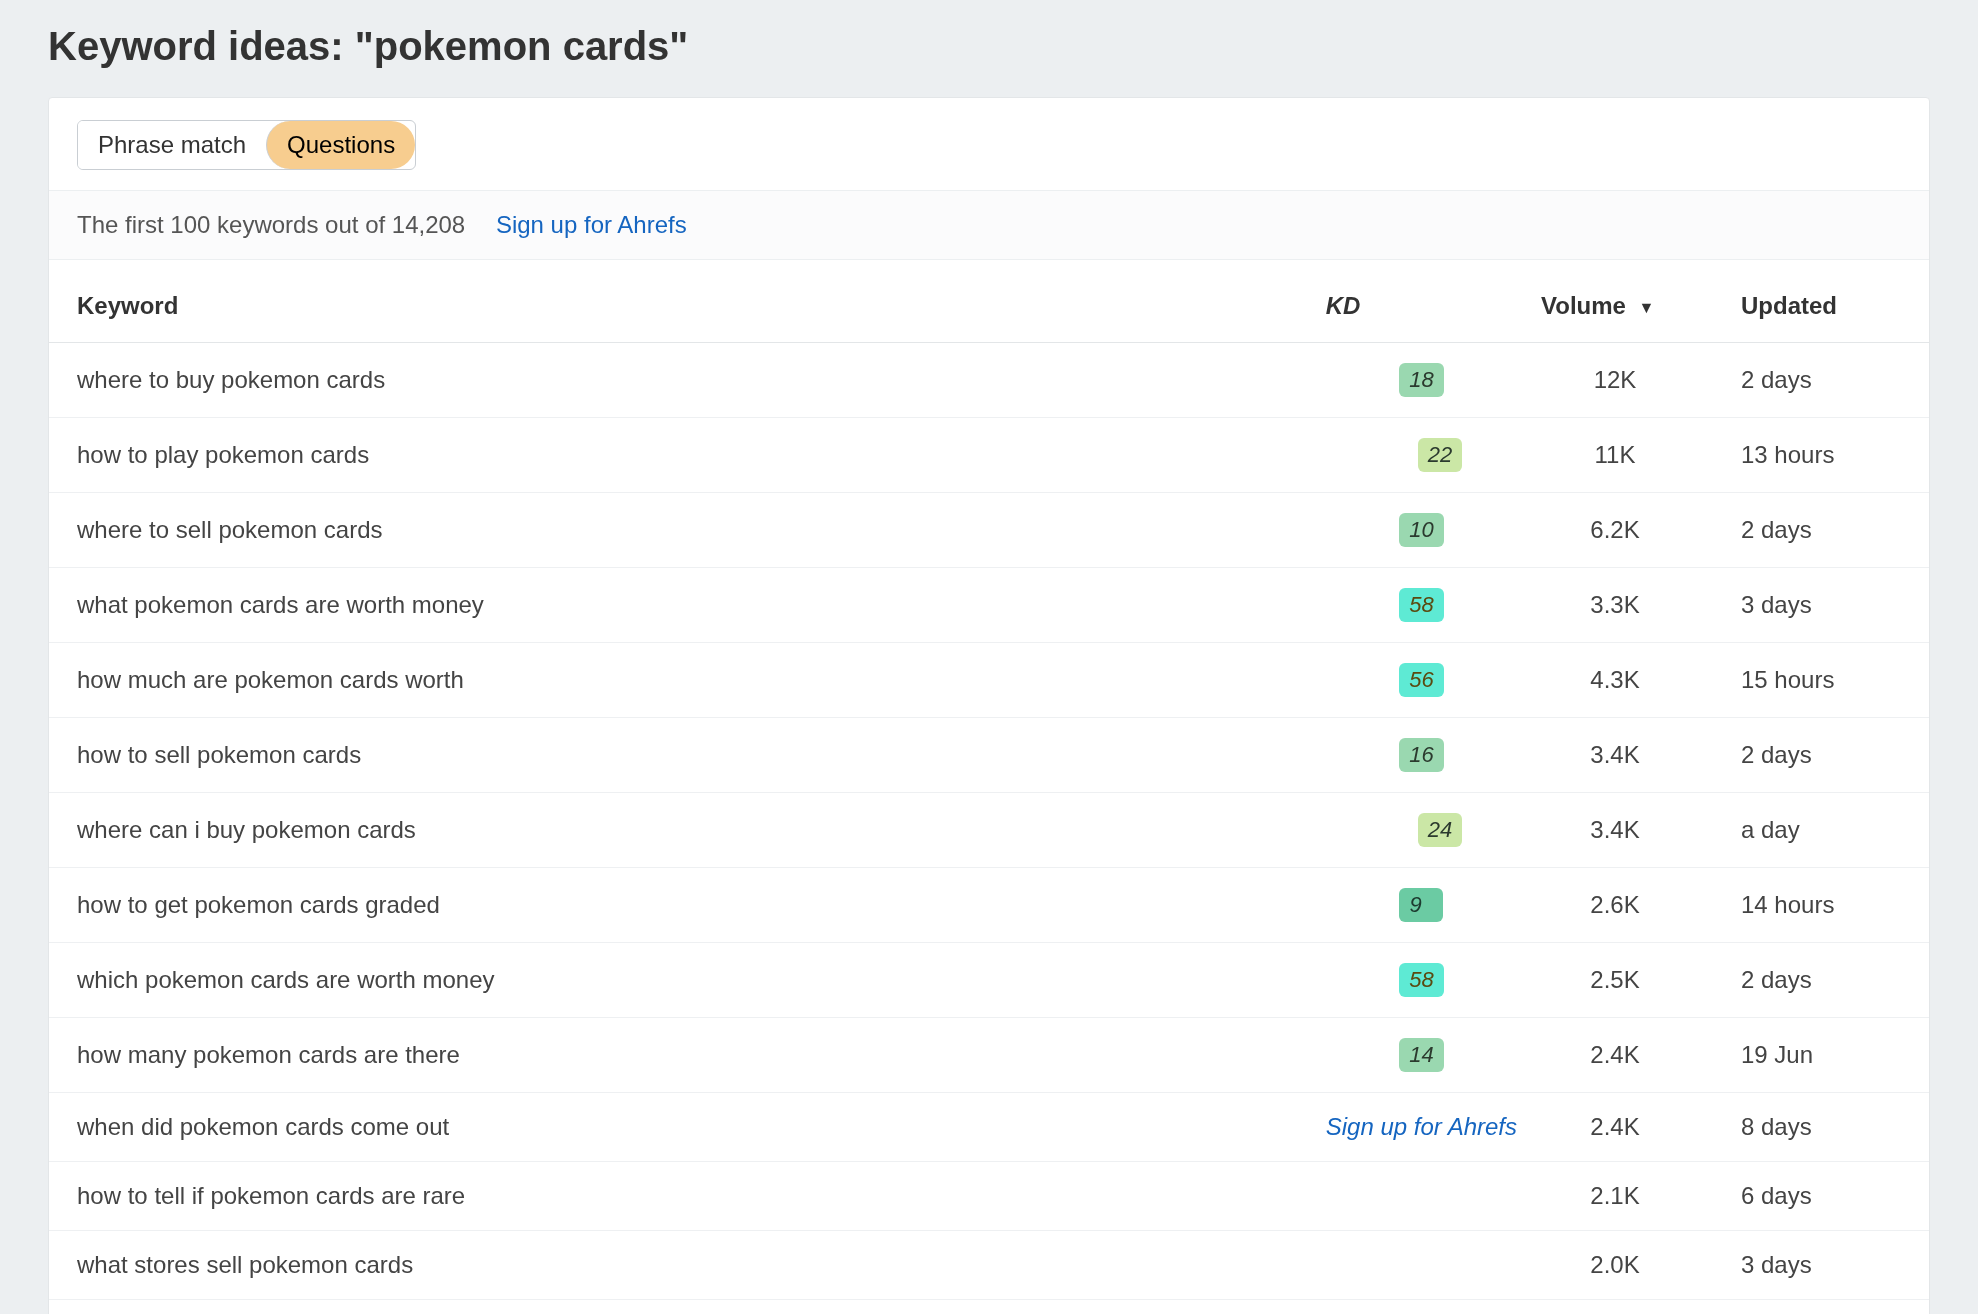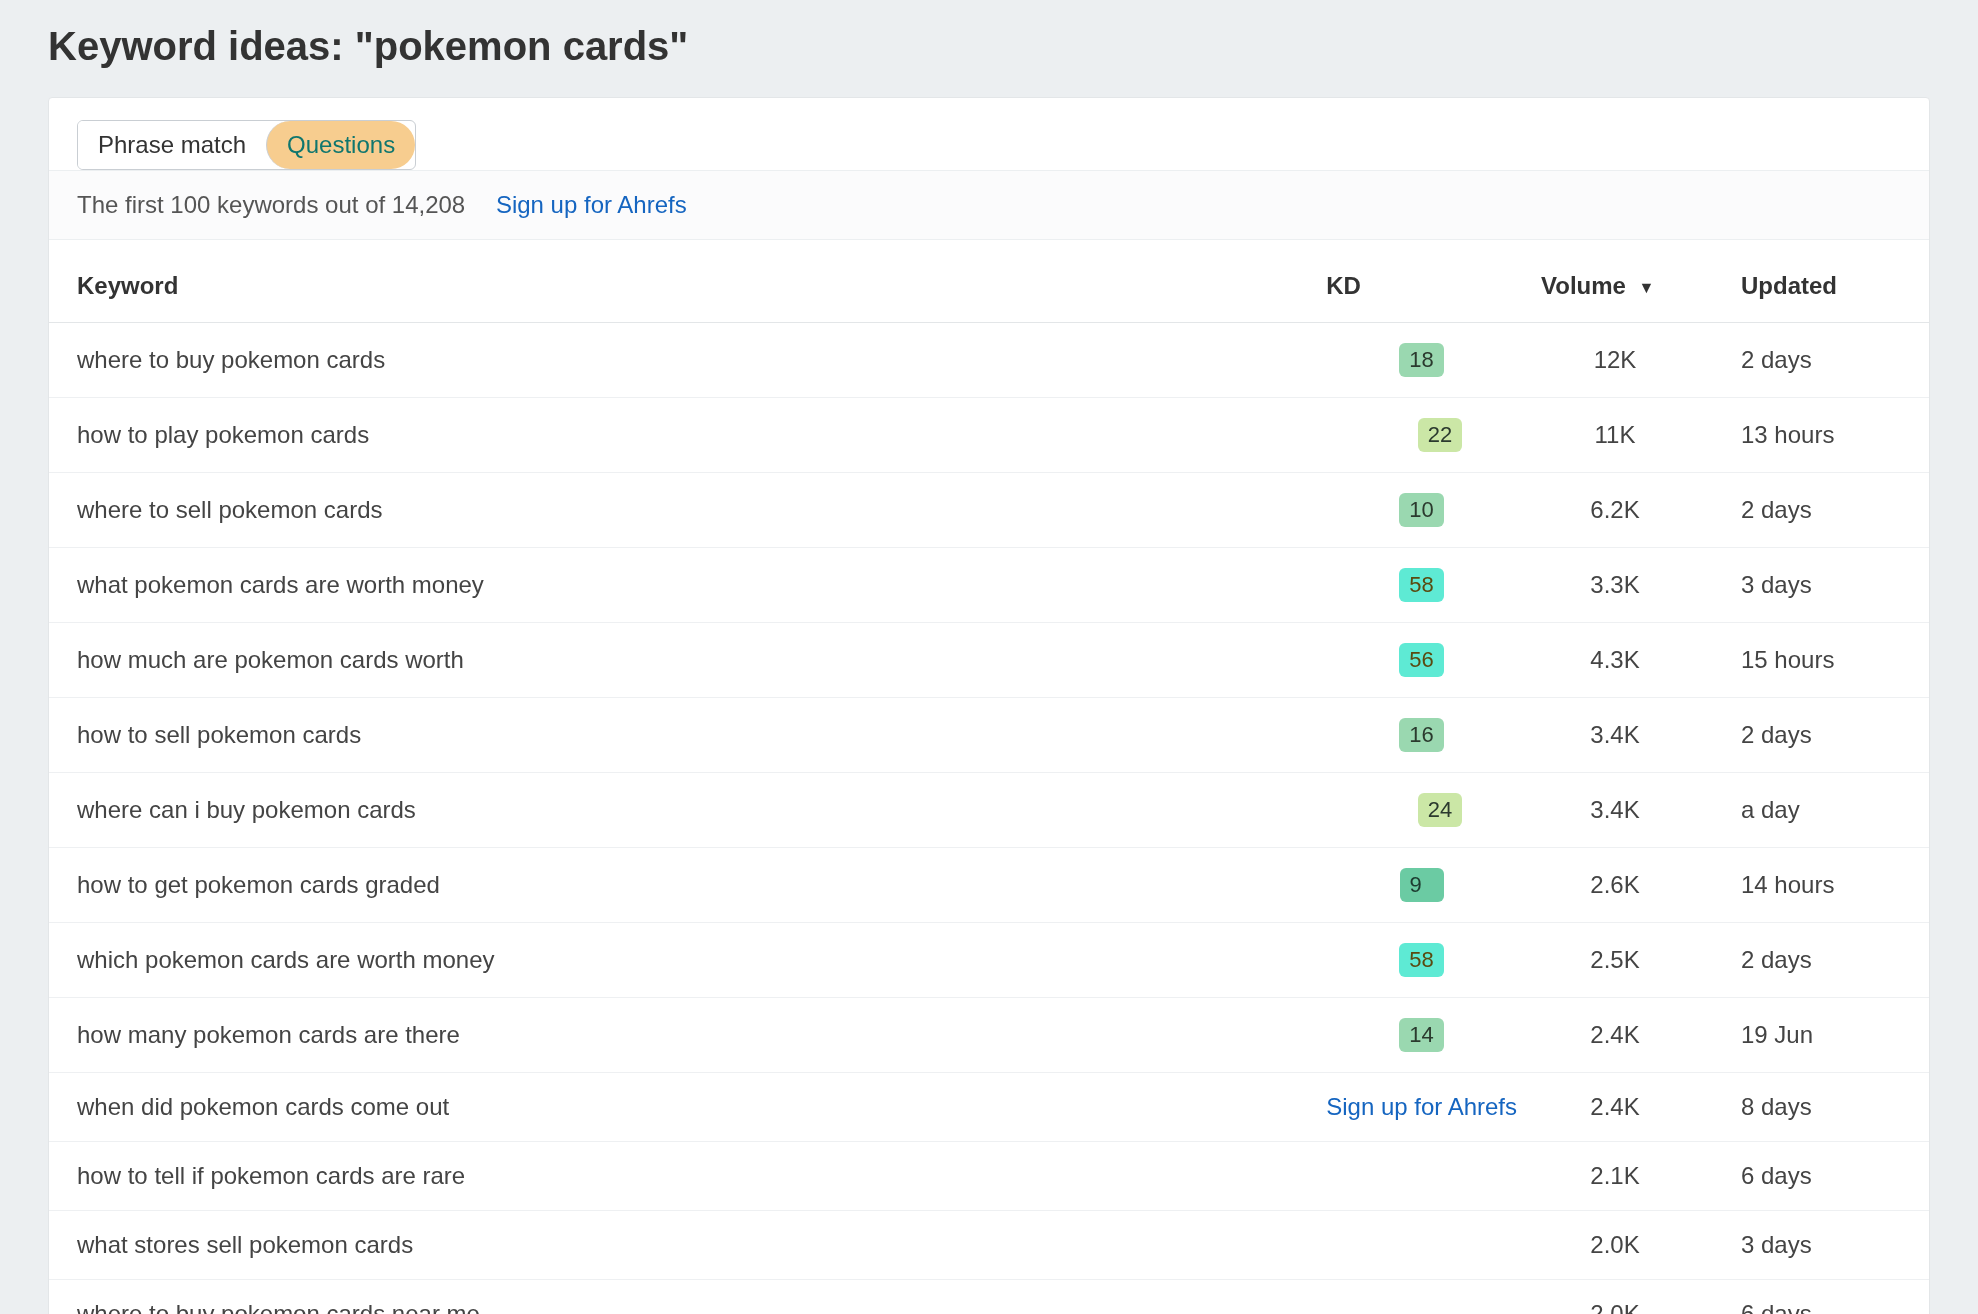--- a/index.html
+++ b/index.html
@@ -39,24 +39,25 @@
     color: #333;
     cursor: pointer;
     border: none;
     outline: none;
   }
   .seg-btn + .seg-btn {
     border-left: 1px solid #c9ced3;
   }
   .seg-btn.active {
     background: #f7cd8f;
-    color: #0f766e;
+    color: #000000;
     border-radius: 24px;
   }
   .info-row {
+    margin-top: 20px;
     padding: 20px 28px;
     border-top: 1px solid #eceff1;
     border-bottom: 1px solid #eceff1;
     background: #fbfbfc;
     font-size: 24px;
     color: #555;
   }
   .info-row a {
     color: #1565c0;
     text-decoration: none;
@@ -81,21 +82,21 @@
     color: #444;
     padding: 20px 12px;
     border-bottom: 1px solid #eef0f2;
     vertical-align: middle;
     white-space: nowrap;
   }
   table.kw tbody td:first-child { padding-left: 28px; white-space: normal; }
   table.kw tbody td:last-child  { padding-right: 28px; }
 
   .col-kw  { width: auto; }
-  .col-kd  { width: 100px; text-align: center; }
+  .col-kd  { width: 100px; text-align: center; font-style: italic; }
   .col-vol { width: 200px; text-align: right; padding-right: 40px !important; }
   .col-upd { width: 200px; }
 
   th.col-kd, td.col-kd { text-align: center; }
   th.col-vol, td.col-vol { text-align: center; }
 
   .kd-badge {
     display: inline-block;
     min-width: 44px;
     padding: 4px 10px;

